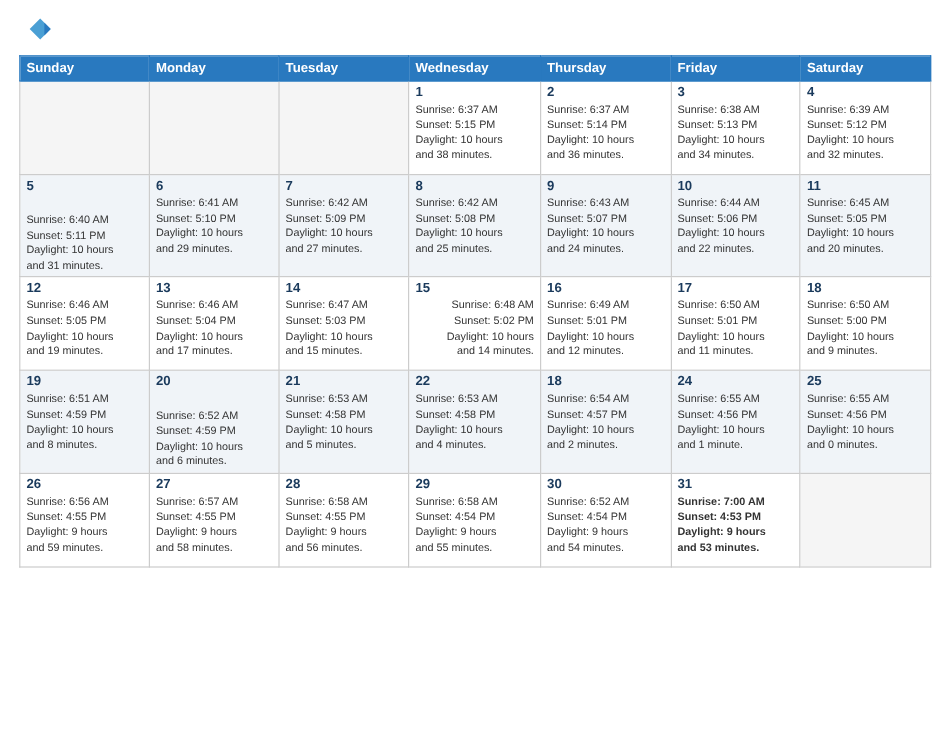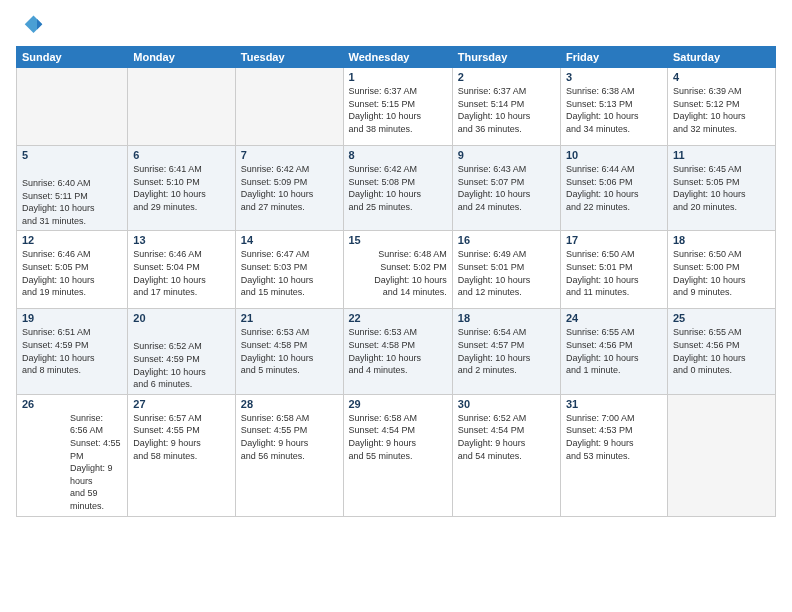--- a/index.html
+++ b/index.html
@@ -312,21 +312,21 @@
             <span class="day-num">25</span>
             <div class="day-info" style="white-space: pre-line;">Sunrise: 6:55 AM
 Sunset: 4:56 PM
 Daylight: 10 hours
 and 0 minutes.</div>
           </td>
         </tr>
         <tr class="row-odd">
           <td>
             <span class="day-num">26</span>
-            <div class="day-info" style="white-space: pre-line; margin-left: 48px;">Sunrise: 6:56 AM
+            <div class="day-info" style="white-space: pre-line;">Sunrise: 6:56 AM
 Sunset: 4:55 PM
 Daylight: 9 hours
 and 59 minutes.</div>
           </td>
           <td>
             <span class="day-num">27</span>
             <div class="day-info" style="white-space: pre-line;">Sunrise: 6:57 AM
 Sunset: 4:55 PM
 Daylight: 9 hours
 and 58 minutes.</div>
@@ -347,21 +347,21 @@
           </td>
           <td>
             <span class="day-num">30</span>
             <div class="day-info" style="white-space: pre-line;">Sunrise: 6:52 AM
 Sunset: 4:54 PM
 Daylight: 9 hours
 and 54 minutes.</div>
           </td>
           <td>
             <span class="day-num">31</span>
-            <div class="day-info" style="white-space: pre-line;">Sunrise: 7:00 AM
+            <div class="day-info" style="white-space: pre-line; font-weight: bold;">Sunrise: 7:00 AM
 Sunset: 4:53 PM
 Daylight: 9 hours
 and 53 minutes.</div>
           </td>
           <td class="empty"></td>
         </tr>
       </tbody>
   </table>
 </div>
 

